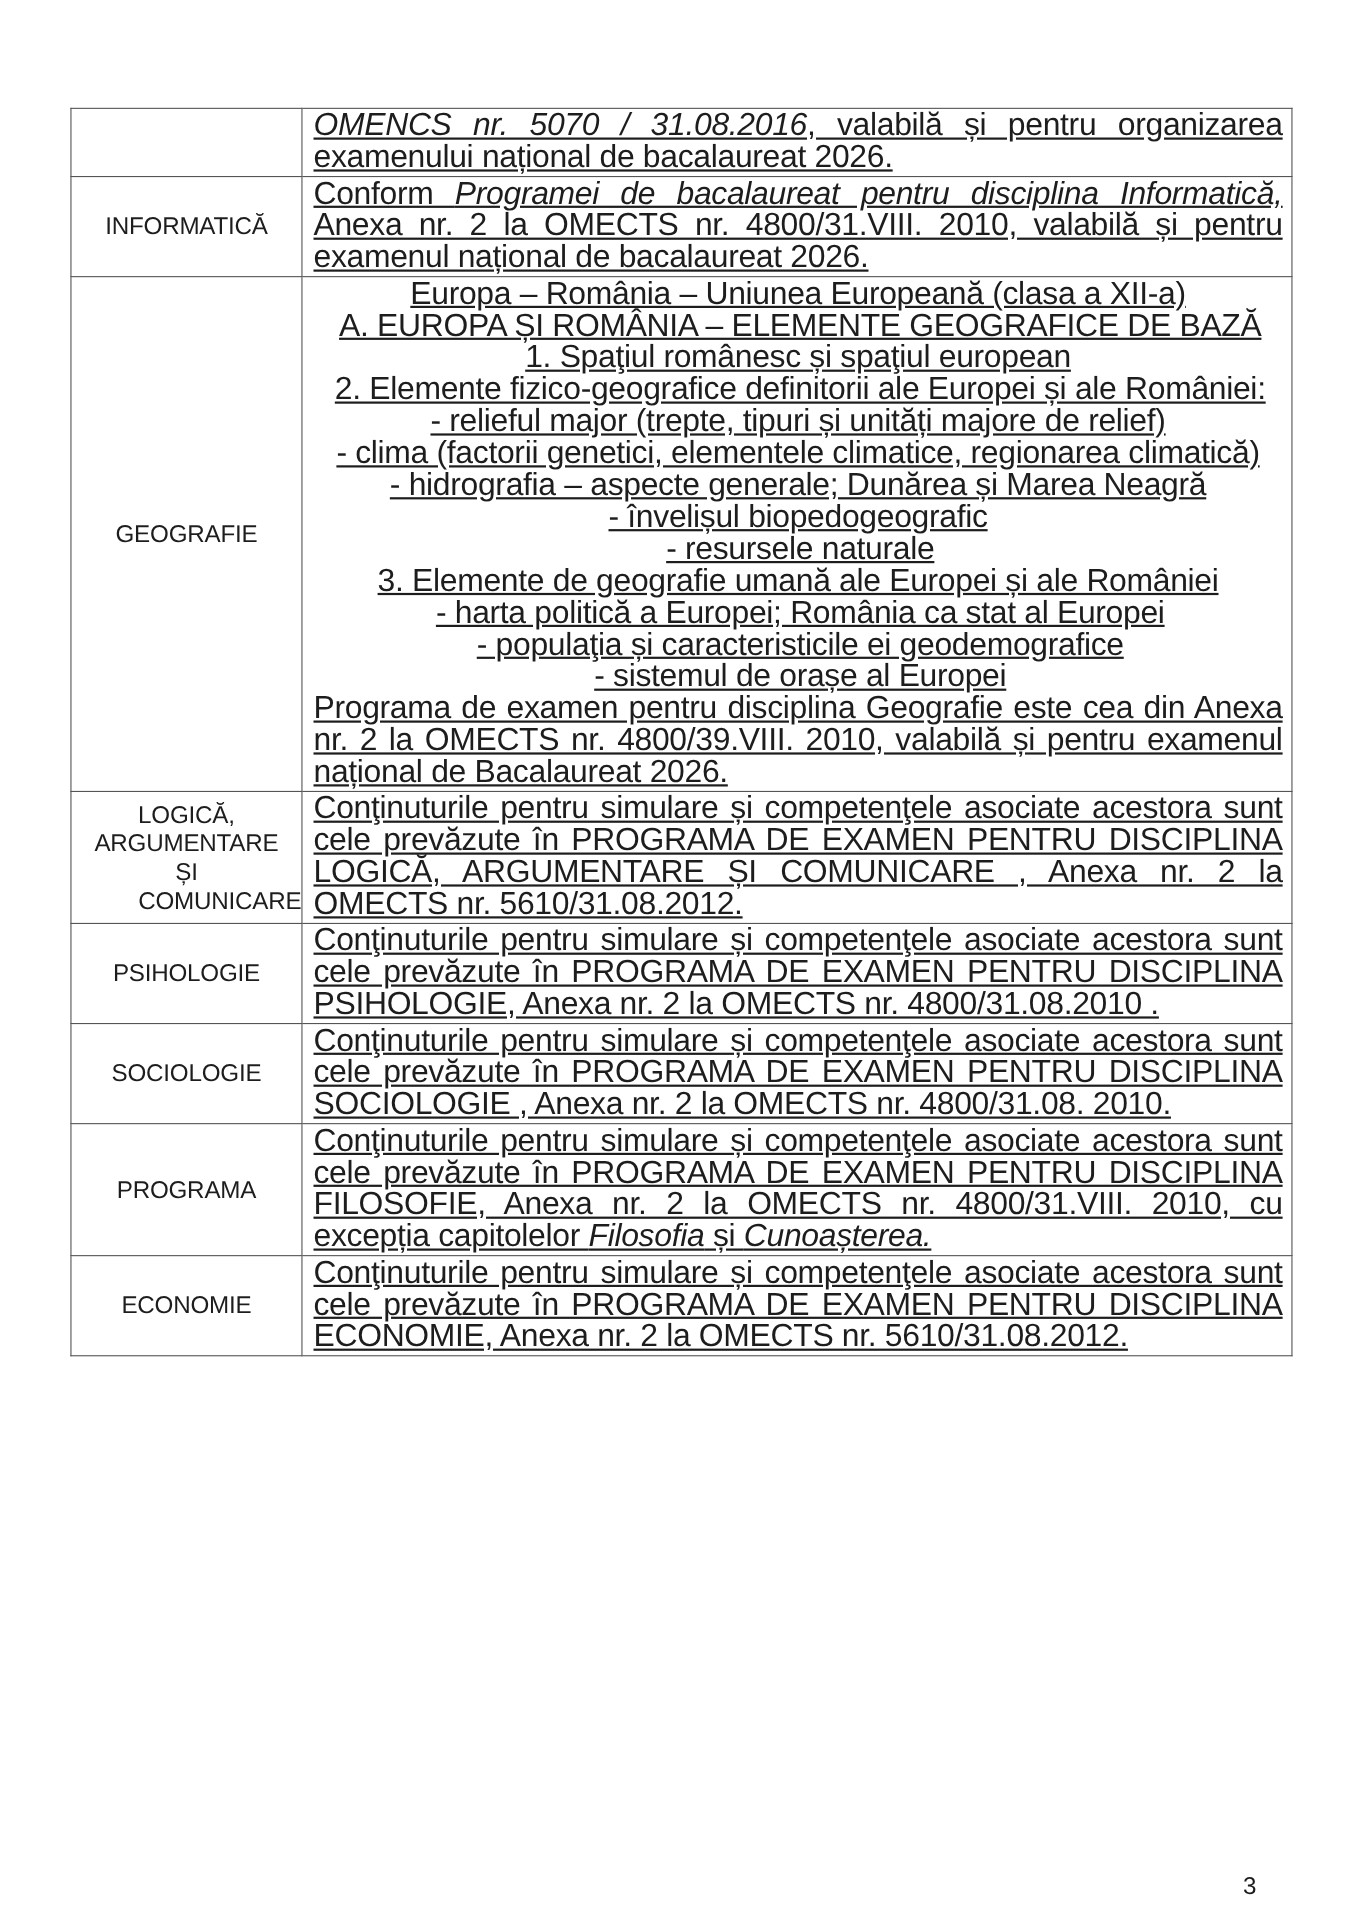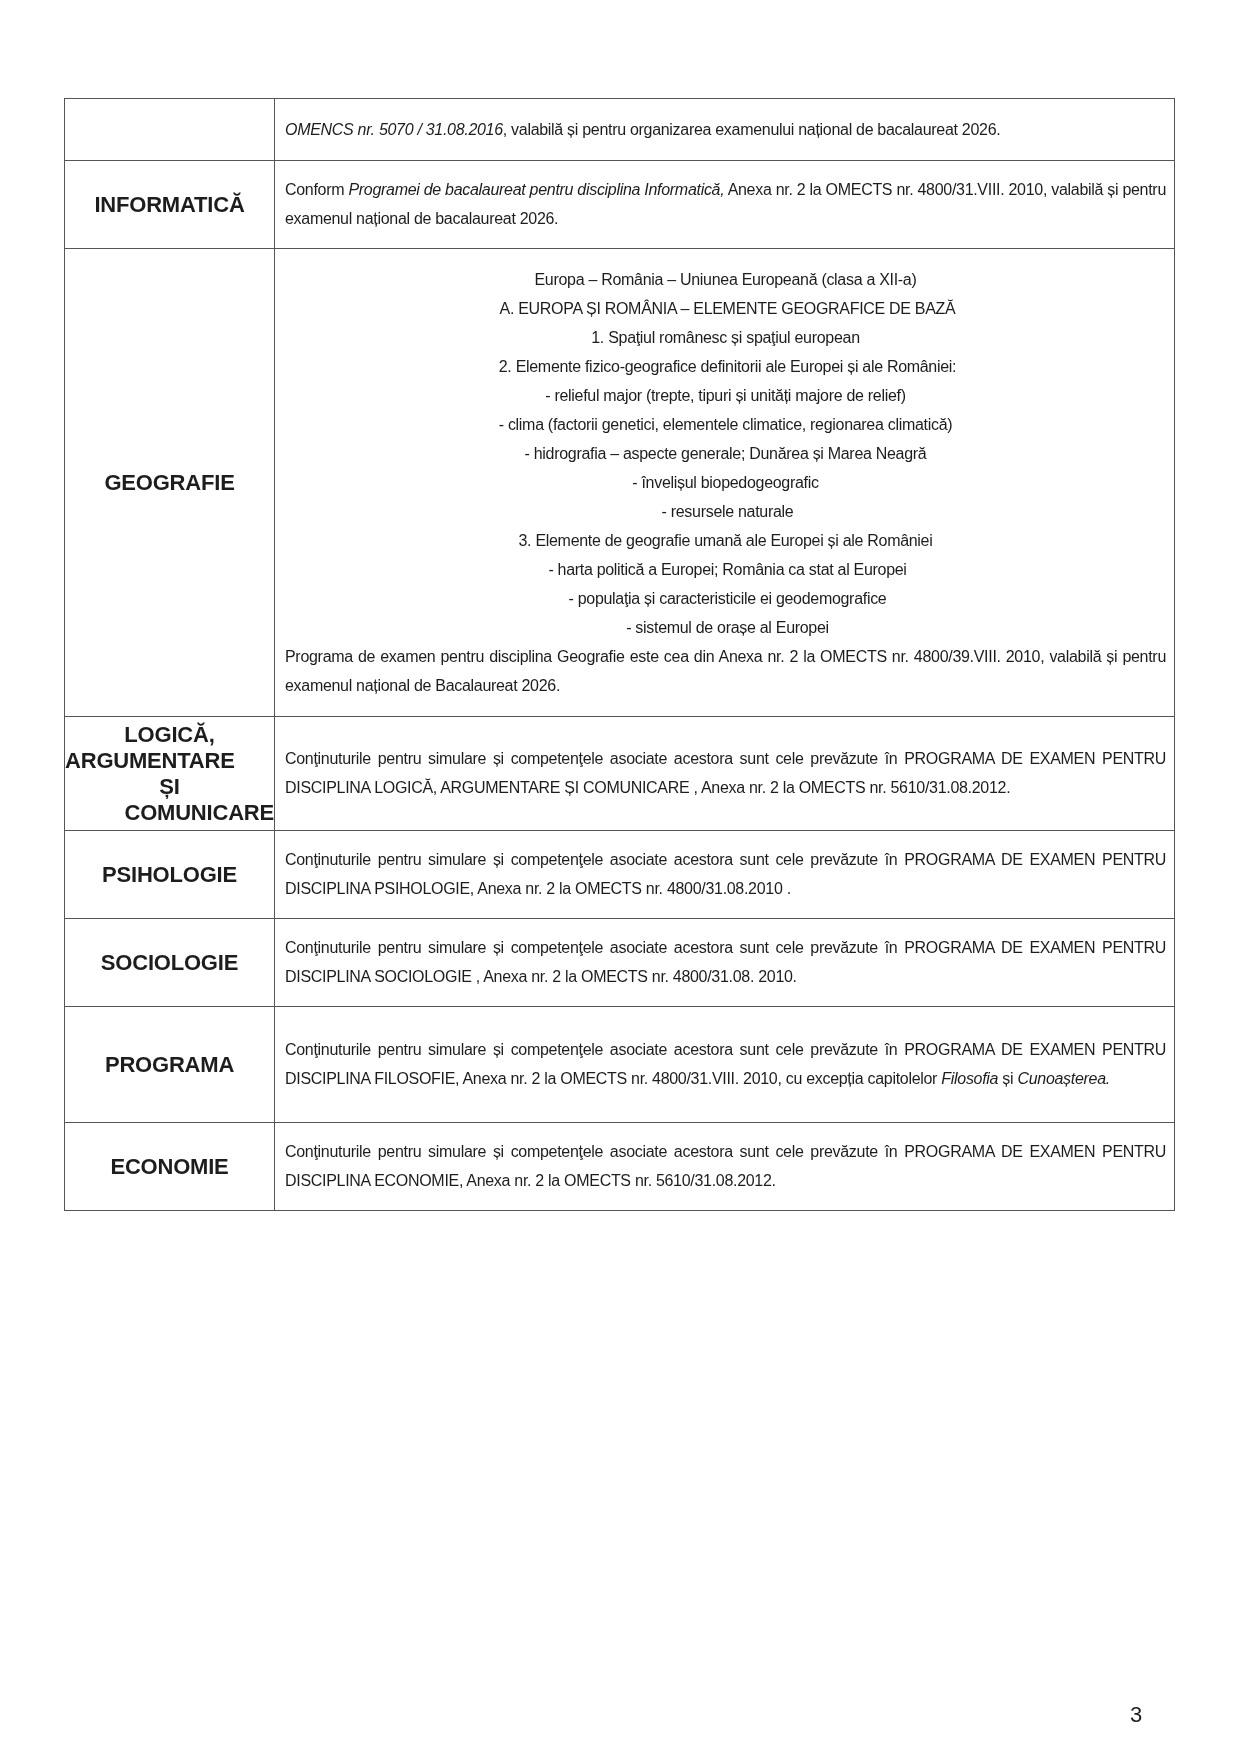--- a/index.html
+++ b/index.html
@@ -1,24 +1,24 @@
 <!DOCTYPE html>
 <html><head>
 <meta charset="utf-8">
 <style>
   html, body { margin: 0; padding: 0; background: #ffffff; }
   body { width: 1240px; height: 1754px; position: relative; overflow: hidden;
     font-family: "Liberation Sans", "DejaVu Sans", sans-serif; color: #1d1d1d; }
   .doc-table { position: absolute; left: 64px; top: 98px; width: 1111px;
     border-collapse: collapse; table-layout: fixed; }
   .doc-table td { border: 1.5px solid #555; vertical-align: middle; padding: 0; }
-  .subj { width: 209px; text-align: center; font-weight: bold; font-size: 22px;
+  .subj { width: 209px; text-align: center; font-weight: normal; font-size: 22px;
     line-height: 26px; letter-spacing: -0.2px; margin-left: 41px; }
-  .content { padding: 1px 8px 2px 10px !important; font-size: 16px; line-height: 29px;
-    text-align: justify; letter-spacing: -0.3px; }
+  .content { padding: 1px 8px 2px 10px !important; font-size: 29px; line-height: 29px;
+    text-align: justify; letter-spacing: -0.3px; text-decoration: underline; }
   .line { display: block; text-align: center; }
   .ind { padding-left: 4px; }
   .it { font-style: italic; }
   .page-number { position: absolute; left: 1130px; top: 1702px; font-size: 22px; }
 </style>
 </head>
 <body>
 
 <table class="doc-table">
   <tbody>
@@ -45,21 +45,21 @@
       <span class="line">3. Elemente de geografie umană ale Europei și ale României</span>
       <span class="line ind"> - harta politică a Europei; România ca stat al Europei</span>
       <span class="line ind"> - populaţia și caracteristicile ei geodemografice</span>
       <span class="line ind"> - sistemul de orașe al Europei</span>
       <span>Programa de examen pentru disciplina Geografie este cea din Anexa nr. 2 la OMECTS nr. 4800/39.VIII. 2010, valabilă și pentru examenul național de Bacalaureat 2026.</span>
     </td>
   </tr>
   <tr style="height:114px">
     <td class="subj">
       <span class="line" style="">LOGICĂ,</span>
-      <span class="line" style="text-align:left">ARGUMENTARE</span>
+      <span class="line" style="text-align:center">ARGUMENTARE</span>
       <span class="line" style="text-align:center">ȘI</span>
       <span class="line" style="text-align:right">COMUNICARE</span>
     </td>
     <td class="content">Conţinuturile pentru simulare și competenţele asociate acestora sunt cele prevăzute în  PROGRAMA DE EXAMEN PENTRU DISCIPLINA  LOGICĂ, ARGUMENTARE ȘI COMUNICARE , Anexa nr. 2 la OMECTS nr. 5610/31.08.2012.</td>
   </tr>
   <tr style="height:88px">
     <td class="subj">PSIHOLOGIE</td>
     <td class="content">Conţinuturile pentru simulare și competenţele asociate acestora sunt cele prevăzute în  PROGRAMA DE EXAMEN PENTRU DISCIPLINA PSIHOLOGIE, Anexa nr. 2 la OMECTS nr. 4800/31.08.2010 .</td>
   </tr>
   <tr style="height:88px">

